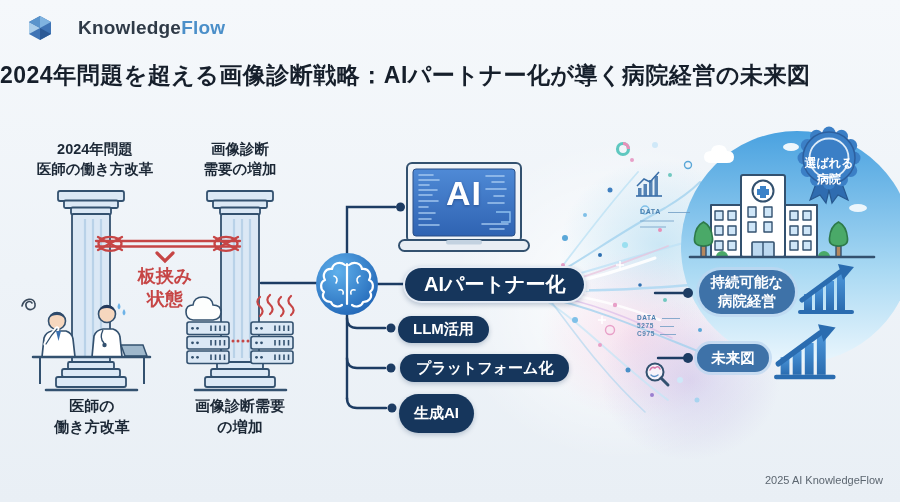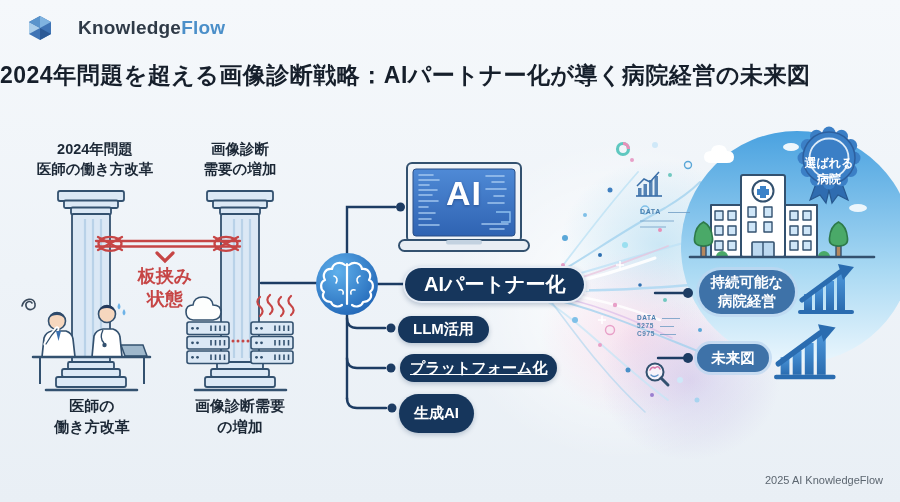--- a/index.html
+++ b/index.html
@@ -24,21 +24,21 @@
   .squeeze{left:113px;top:265px;width:104px;font-size:18px;font-weight:800;color:#c64545;white-space:pre-line;text-align:center;line-height:1.25;}
   .caption{font-size:15px;font-weight:800;color:#1c2836;white-space:pre-line;text-align:center;line-height:1.4;}
   .c-left{left:20px;top:395px;width:144px;}
   .c-right{left:165px;top:395px;width:150px;}
   .ai-screen{left:413px;top:169px;width:102px;height:48px;display:flex;align-items:center;justify-content:center;
     font-size:34px;font-weight:800;color:#fff;letter-spacing:1px;text-shadow:0 1px 3px rgba(0,20,60,.35);}
   .sol{position:absolute;background:#16365c;color:#fff;font-weight:700;display:flex;align-items:center;justify-content:center;
     border-radius:999px;white-space:nowrap;box-shadow:0 2px 5px rgba(20,50,90,.25);}
   .sol-0{left:403px;top:266px;height:33px;padding:0 19px;font-size:20px;border:2px solid rgba(240,246,252,.95);}
   .sol-1{left:398px;top:316px;height:27px;padding:0 15px;font-size:15px;text-align:center;}
-  .sol-2{left:400px;top:354px;height:28px;padding:0 10px;font-size:15px;text-decoration:underline;}
+  .sol-2{left:400px;top:354px;height:28px;padding:0 16px;font-size:15px;}
   .sol-3{left:399px;top:394px;height:39px;padding:0 15px;font-size:15px;}
   .badge-label{left:799px;top:156px;width:60px;text-align:center;font-size:12px;font-weight:700;color:#fff;white-space:pre-line;line-height:1.3;}
   .pill{position:absolute;background:#3e72a8;color:#fff;font-weight:800;text-align:center;border-radius:22px;white-space:pre-line;
     display:flex;align-items:center;justify-content:center;box-shadow:0 0 0 3px rgba(190,215,240,.75);}
   .pill-0{left:699px;top:270px;width:96px;height:44px;font-size:14.5px;line-height:1.3;}
   .pill-1{left:697px;top:344px;width:72px;height:28px;font-size:14.5px;}
   .sd{position:absolute;color:#4a7fae;font-weight:700;letter-spacing:.6px;}
   .sd1{left:640px;top:208px;font-size:7px;}
   .sd2{left:637px;top:314px;font-size:6.5px;}
   .sd3{left:637px;top:322px;font-size:6.5px;color:#5585b0;}

